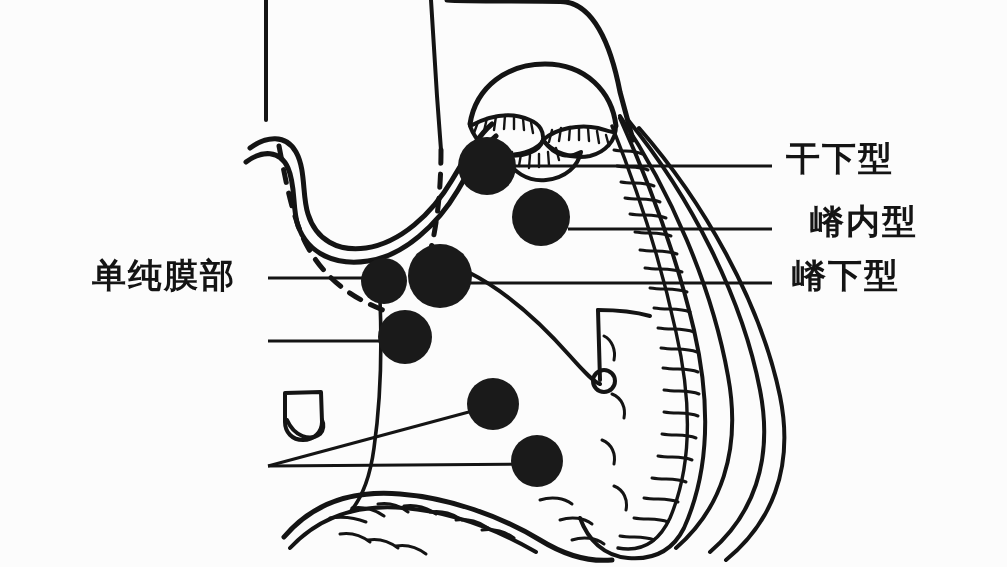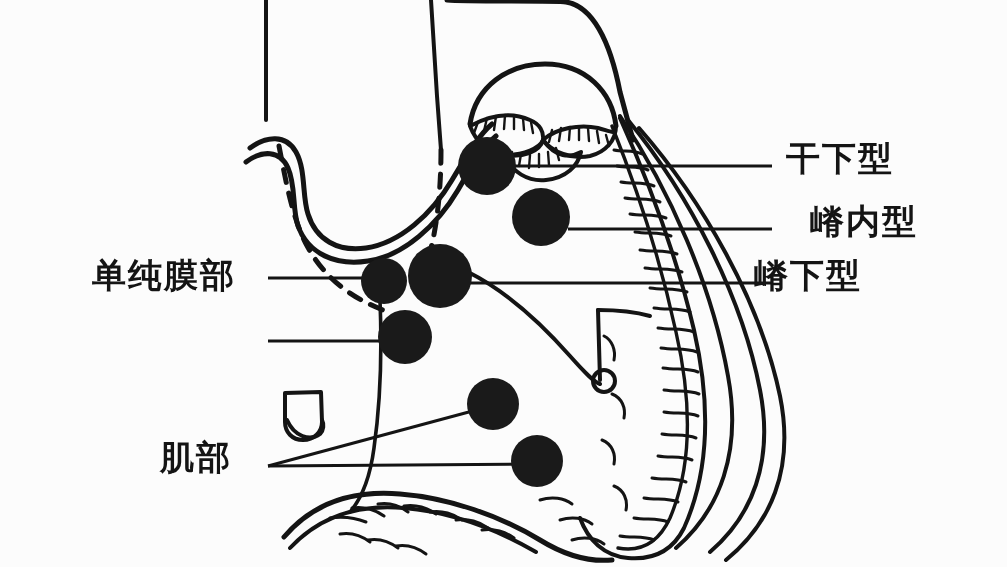--- a/index.html
+++ b/index.html
@@ -155,19 +155,18 @@
       <circle cx="440" cy="276" r="32"></circle>
       <circle cx="384" cy="281" r="23"></circle>
       <circle cx="405" cy="337" r="27"></circle>
       <circle cx="493" cy="404" r="26"></circle>
       <circle cx="537" cy="461" r="26"></circle>
     </g>
   </svg>
 
   <div class="lbl r" style="left:786px;top:141px;">干下型</div>
   <div class="lbl r" style="left:810px;top:204px;">嵴内型</div>
-  <div class="lbl r" style="left:754px;top:258px;">嵴下型</div>
+  <div class="lbl r" style="left:792px;top:258px;">嵴下型</div>
 
   <div class="lbl l" style="left:92px;top:258px;">单纯膜部</div>
 
-  <div class="lbl l" style="left:160px;top:440px;">肌部</div>
 
 </div>
 
 </body></html>

